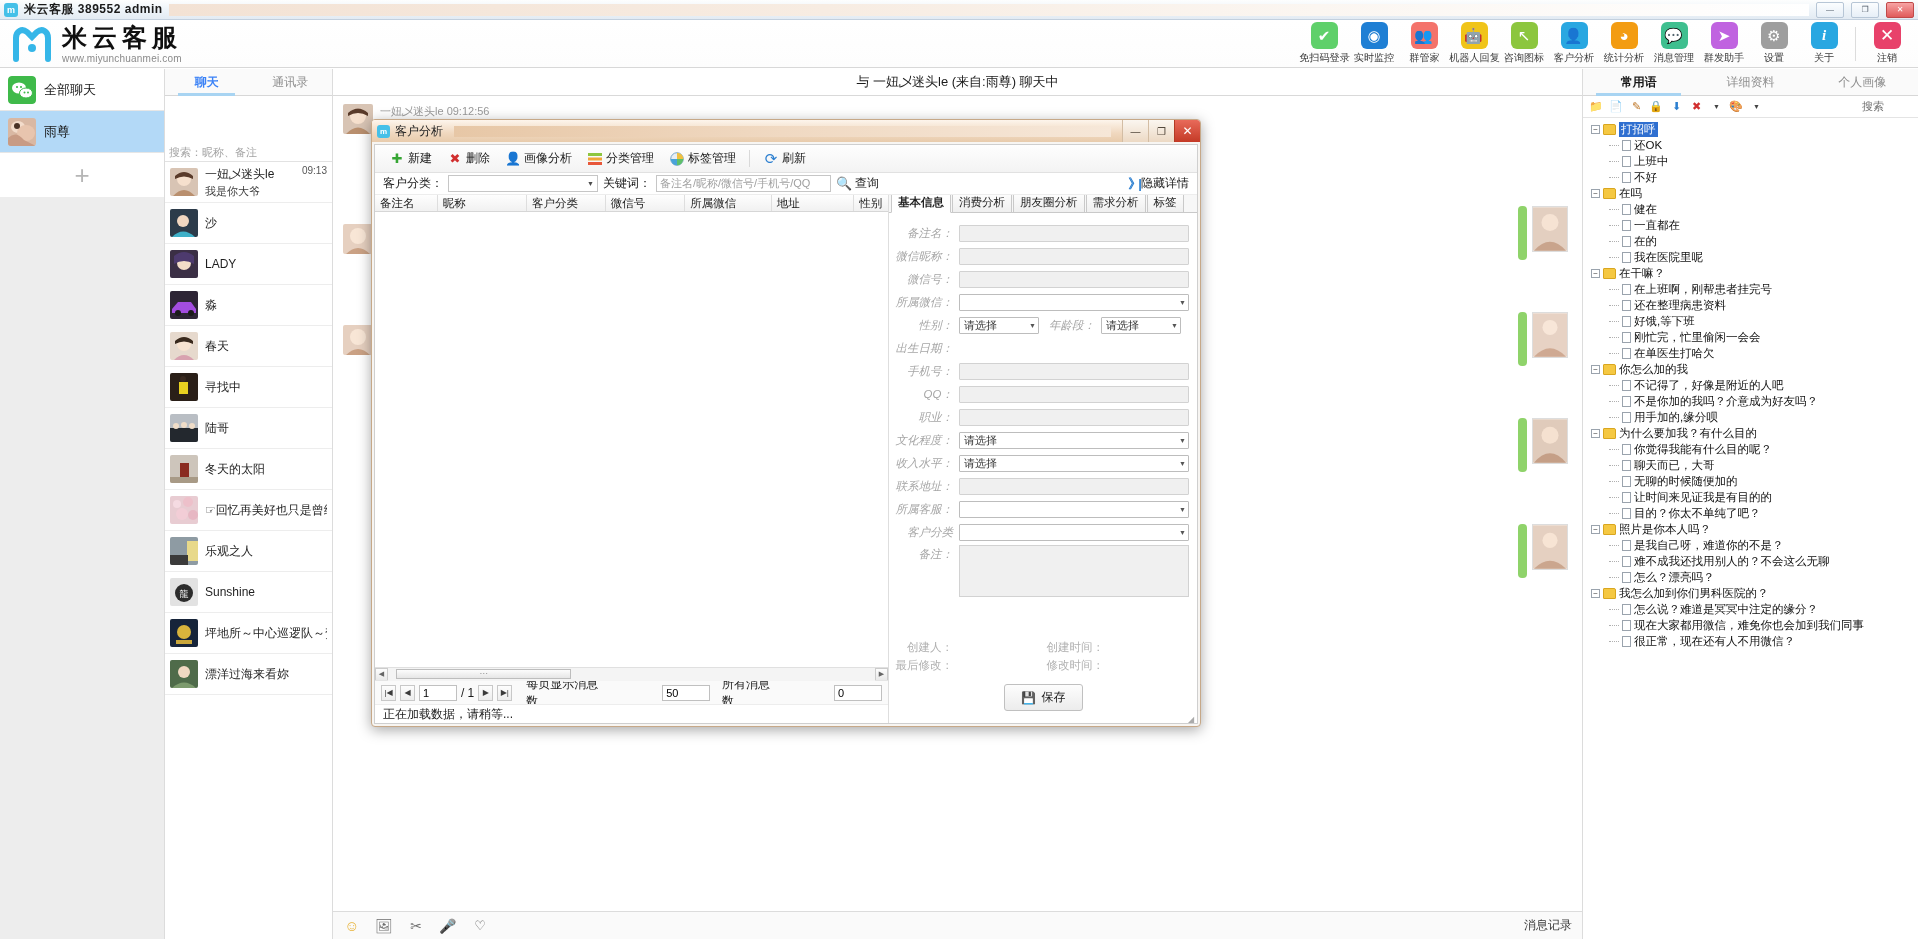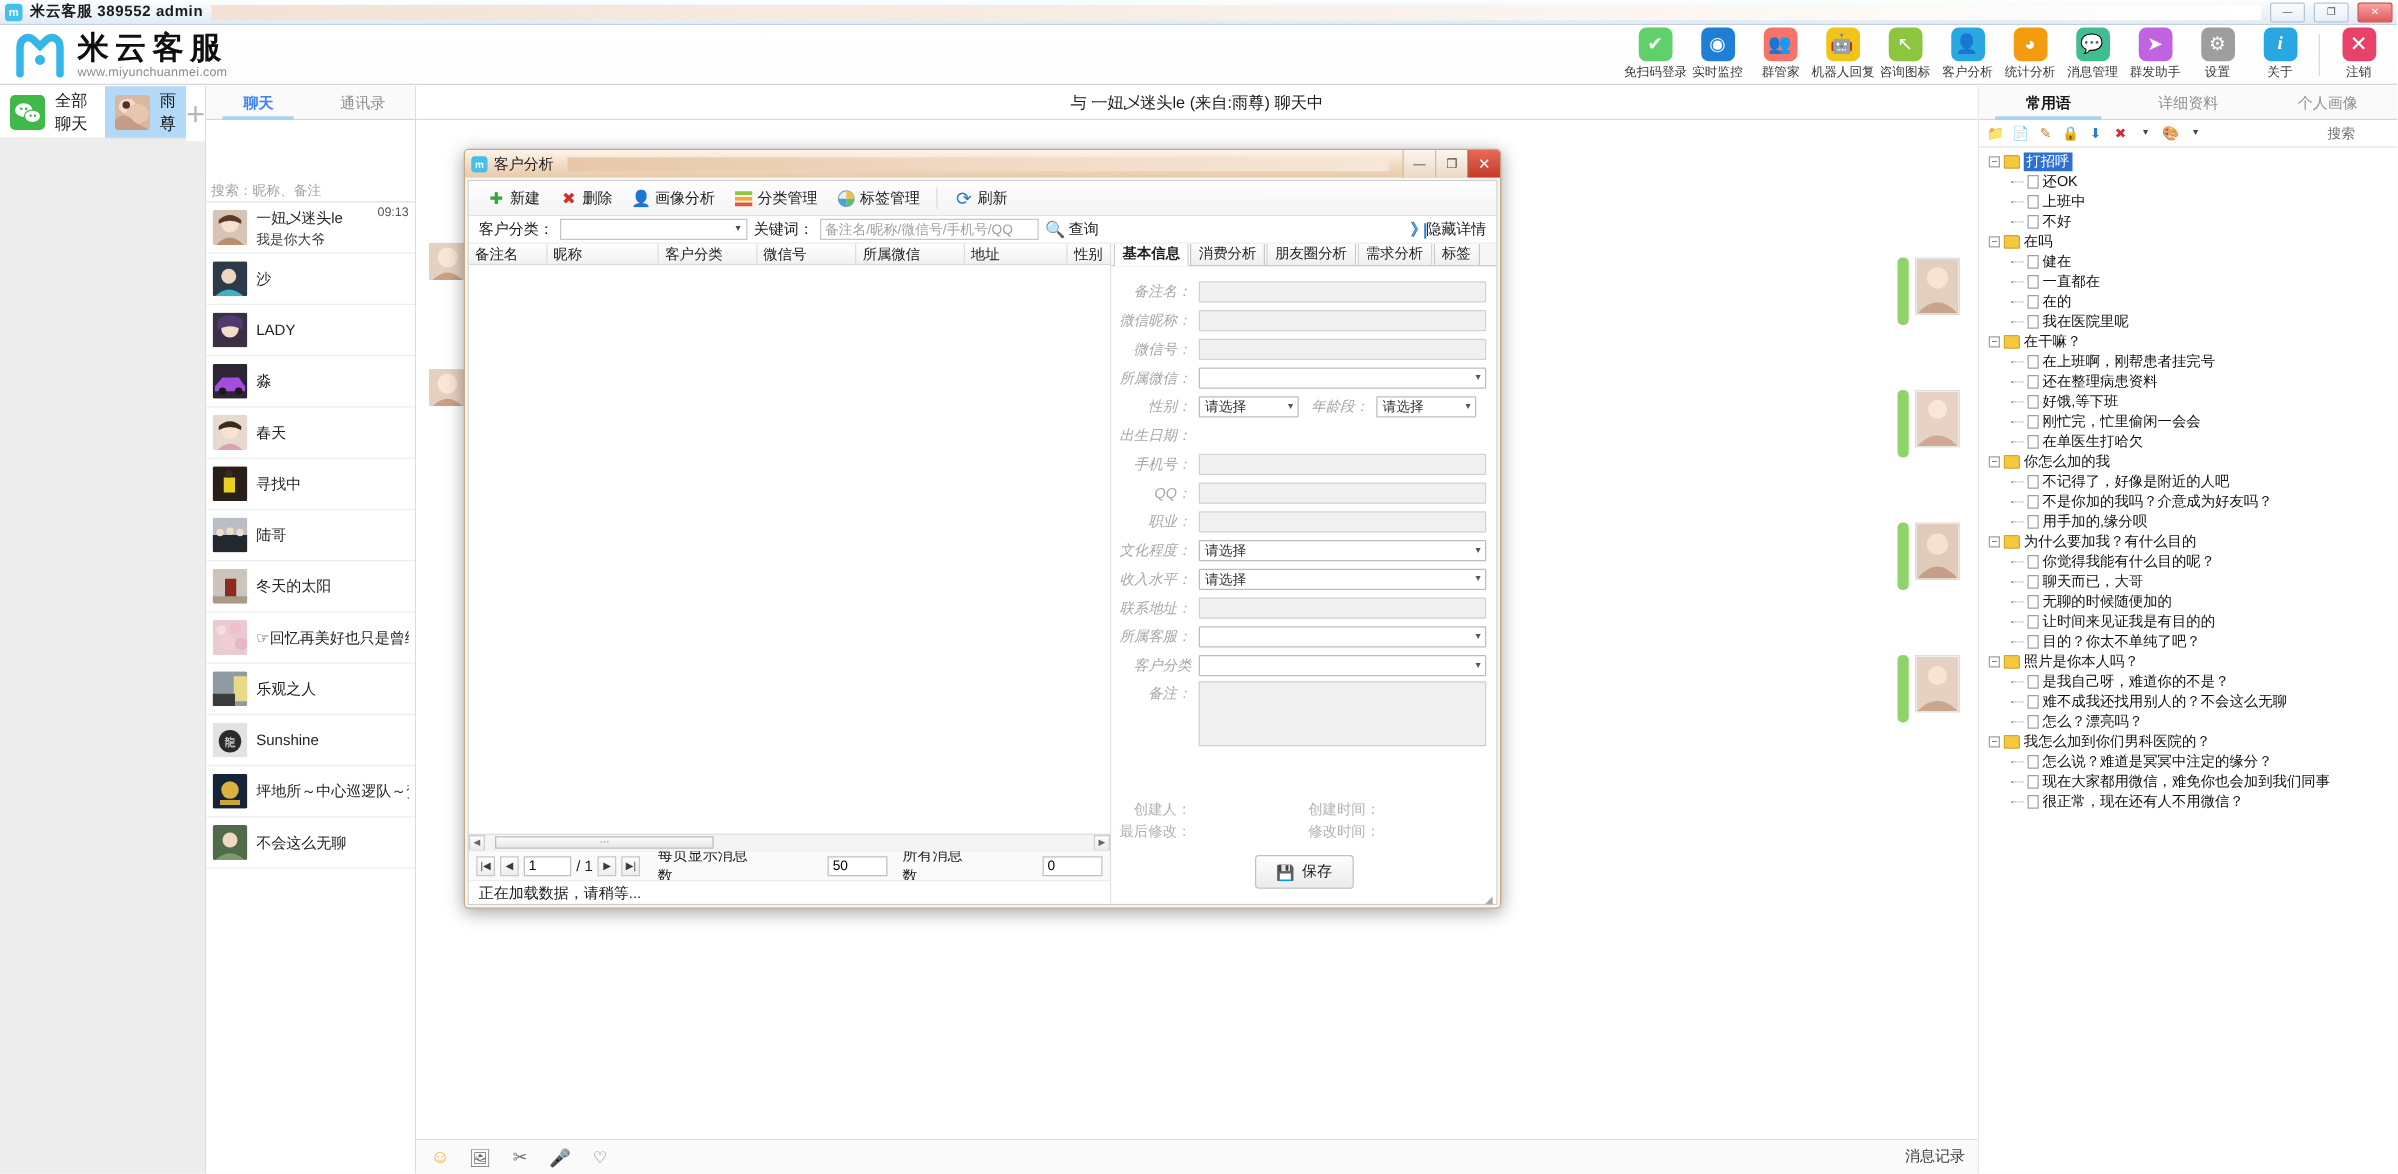--- a/index.html
+++ b/index.html
@@ -45,21 +45,21 @@
   .tb-item{width:50px;display:flex;flex-direction:column;align-items:center;justify-content:center;gap:1px;cursor:pointer;}
   .tb-ico{width:27px;height:27px;border-radius:6px;display:flex;align-items:center;justify-content:center;
     color:#fff;font-size:15px;line-height:1;}
   .tb-lbl{font-size:11px;color:#3b3b3b;white-space:nowrap;transform:scale(.92);}
   .tb-sep{width:1px;height:34px;background:#dcdcdc;margin:0 6px;}
 
   
   #main{position:absolute;top:69px;left:0;right:0;bottom:0;display:flex;background:#f2f2f2;}
 
   
-  #accounts{width:165px;background:#ededed;border-right:1px solid #dcdcdc;display:flex;flex-direction:row;}
+  #accounts{width:165px;background:#ededed;border-right:1px solid #dcdcdc;display:flex;flex-direction:column;}
   .acct{height:42px;display:flex;align-items:center;gap:8px;padding:0 8px;background:#fff;
     border-bottom:1px solid #e6e6e6;cursor:pointer;}
   .acct.selected{background:#b3d9f7;}
   .acct-av{width:28px;height:28px;border-radius:3px;overflow:hidden;flex:none;}
   .acct-name{font-size:13px;color:#1a1a1a;}
   #acct-add{height:44px;background:#fff;display:flex;align-items:center;justify-content:center;
     color:#b6b6b6;font-size:26px;line-height:1;cursor:pointer;}
 
   
   #contacts{width:168px;background:#fff;border-right:1px solid #dcdcdc;display:flex;flex-direction:column;}
@@ -476,29 +476,45 @@
       </div>
       <div class="citem">
         <div class="citem-av">
             <svg class="av-img" viewBox="0 0 28 28">
               <rect width="28" height="28" fill="#4f6b4a"></rect>
               <circle cx="14" cy="12" r="6" fill="#f0d8c2"></circle>
               <path d="M2 28 Q14 17 26 28Z" fill="#7d9b6e"></path>
             </svg>
           </div>
         <div class="citem-body">
-            <div class="citem-name">不会这么无聊</div>
+            <div class="citem-name">漂洋过海来看妳</div>
           </div>
       </div>
     </div>
   </div>
 
   <div id="chat">
     <div id="chat-head">与 一妞乄迷头le (来自:雨尊) 聊天中</div>
     <div id="chat-body">
+      <div class="msg">
+        <div class="msg-av">
+          <svg class="av-img" viewBox="0 0 30 30">
+              <rect width="30" height="30" fill="#d8c4b4"></rect>
+              <circle cx="15" cy="12" r="8" fill="#f6e0cd"></circle>
+              <path d="M3 30 Q15 17 27 30Z" fill="#b98f6e"></path>
+              <path d="M5 9 Q15 0 25 9 L25 12 Q15 6 5 12Z" fill="#5a3b2a"></path>
+            </svg>
+        </div>
+        <div class="msg-col">
+          <div class="msg-meta">
+            <span>一妞乄迷头le</span>
+            <span>09:12:56</span>
+          </div>
+        </div>
+      </div>
       <div class="msg" style="margin-top:90px">
         <div class="msg-av">
             <svg class="av-img" viewBox="0 0 30 30">
               <rect width="30" height="30" fill="#e6d0c0"></rect>
               <circle cx="15" cy="12" r="8" fill="#f8e6d6"></circle>
               <path d="M3 30 Q15 18 27 30Z" fill="#caa184"></path>
             </svg>
           </div>
         <div class="msg-col">
             <div class="msg-img">

